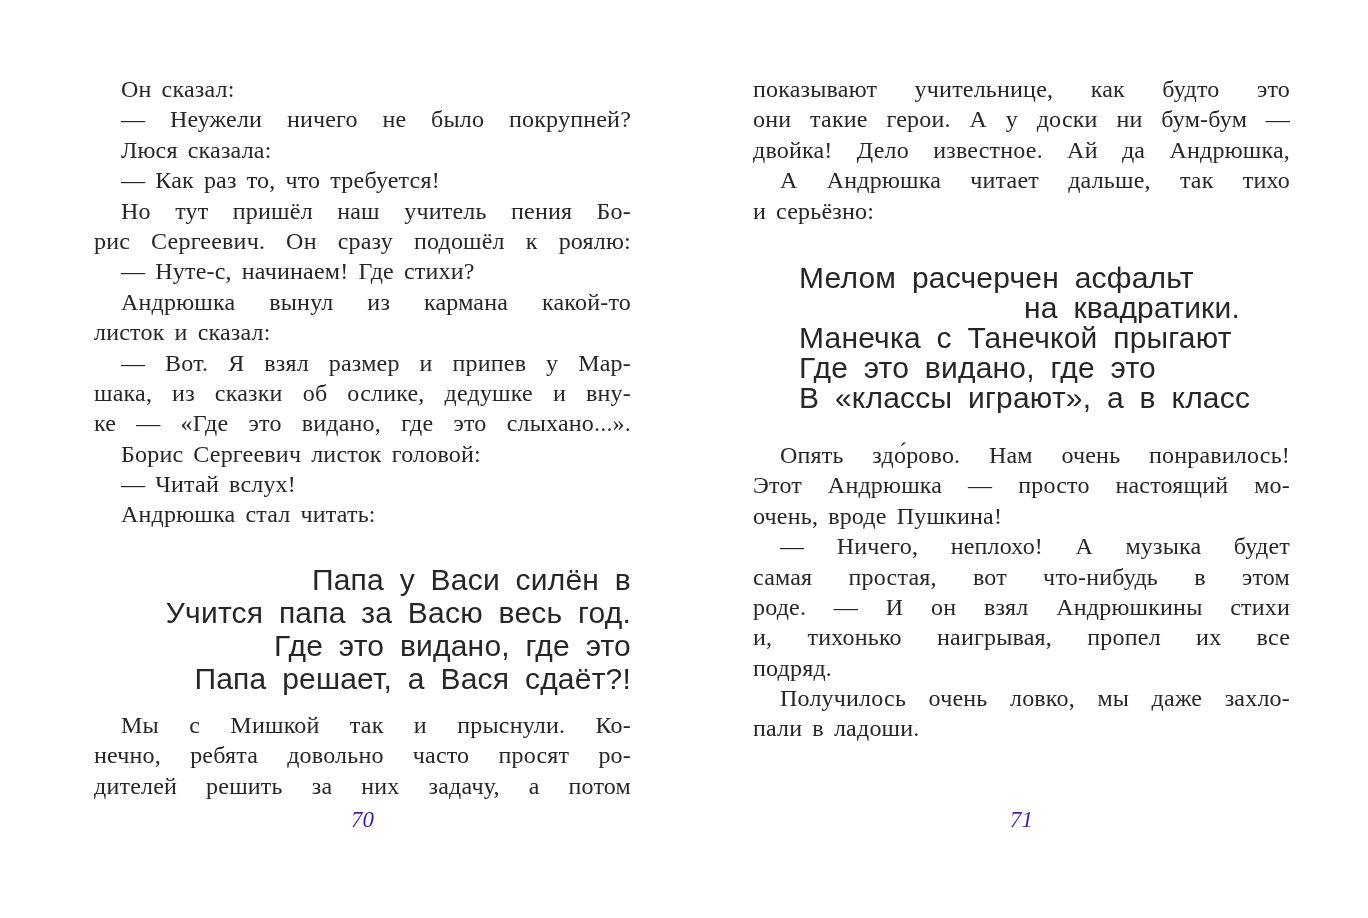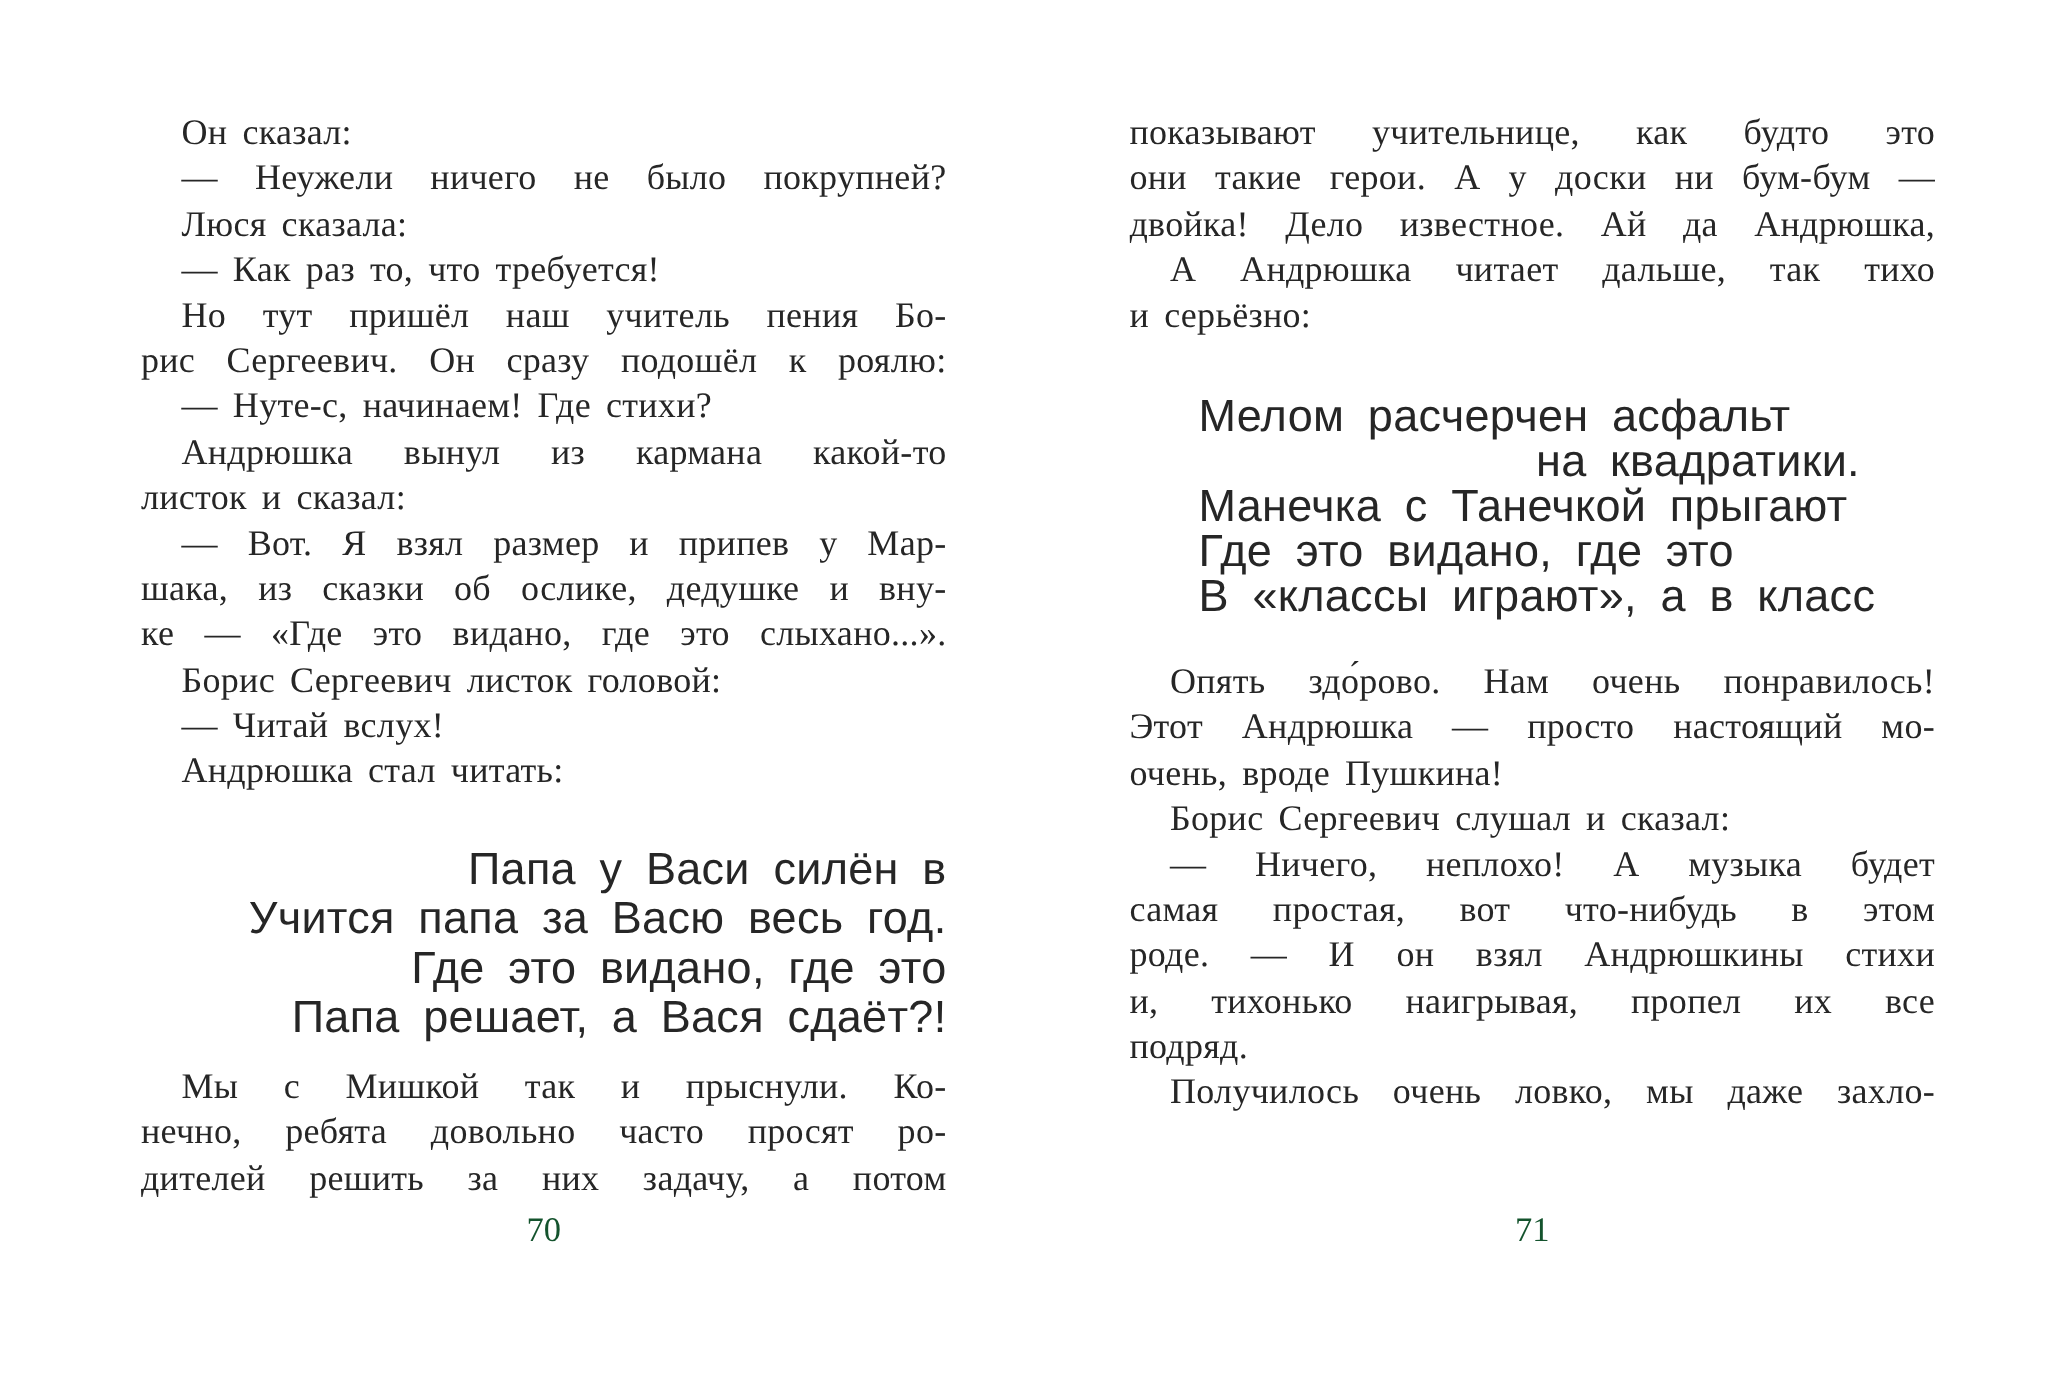--- a/index.html
+++ b/index.html
@@ -60,23 +60,24 @@
 
   .page.left  .block.prose-2 { margin-top: 15px; }
   .page.right .block.prose-2 { margin-top: 27px; }
 
   .pagenum {
     position: absolute;
     top: 731px;
     left: 0;
     width: 100%;
     text-align: center;
+    font-style: italic;
     font-size: 23px;
     line-height: 30px;
-    color: #14532d;
+    color: #4c1d95;
   }
 </style>
 </head>
 <body>
 
 <div class="spread">
 
   <div class="page left">
     <div>
         <div class="block prose">
@@ -124,25 +125,25 @@
           <div class="line">Мелом расчерчен асфальт</div>
           <div class="line" style="padding-left: 225px;">на квадратики.</div>
           <div class="line">Манечка с Танечкой прыгают тут.</div>
           <div class="line">Где это видано, где это слыхано —</div>
           <div class="line">В «классы играют», а в класс не идут?!</div>
         </div>
         <div class="block prose prose-2">
           <div class="line ind jst">Опять здо́рово. Нам очень понравилось!</div>
           <div class="line jst">Этот Андрюшка — просто настоящий мо-</div>
           <div class="line">очень, вроде Пушкина!</div>
-          <div class="line ind">Борис Сергеевич слушал и сказал:</div>
           <div class="line ind jst">— Ничего, неплохо! А музыка будет</div>
           <div class="line jst">самая простая, вот что-нибудь в этом</div>
           <div class="line jst">роде. — И он взял Андрюшкины стихи</div>
           <div class="line jst">и, тихонько наигрывая, пропел их все</div>
           <div class="line">подряд.</div>
           <div class="line ind jst">Получилось очень ловко, мы даже захло-</div>
+          <div class="line">пали в ладоши.</div>
         </div>
       </div>
     <div class="pagenum">71</div>
   </div>
 
 </div>
 
 </body></html>

